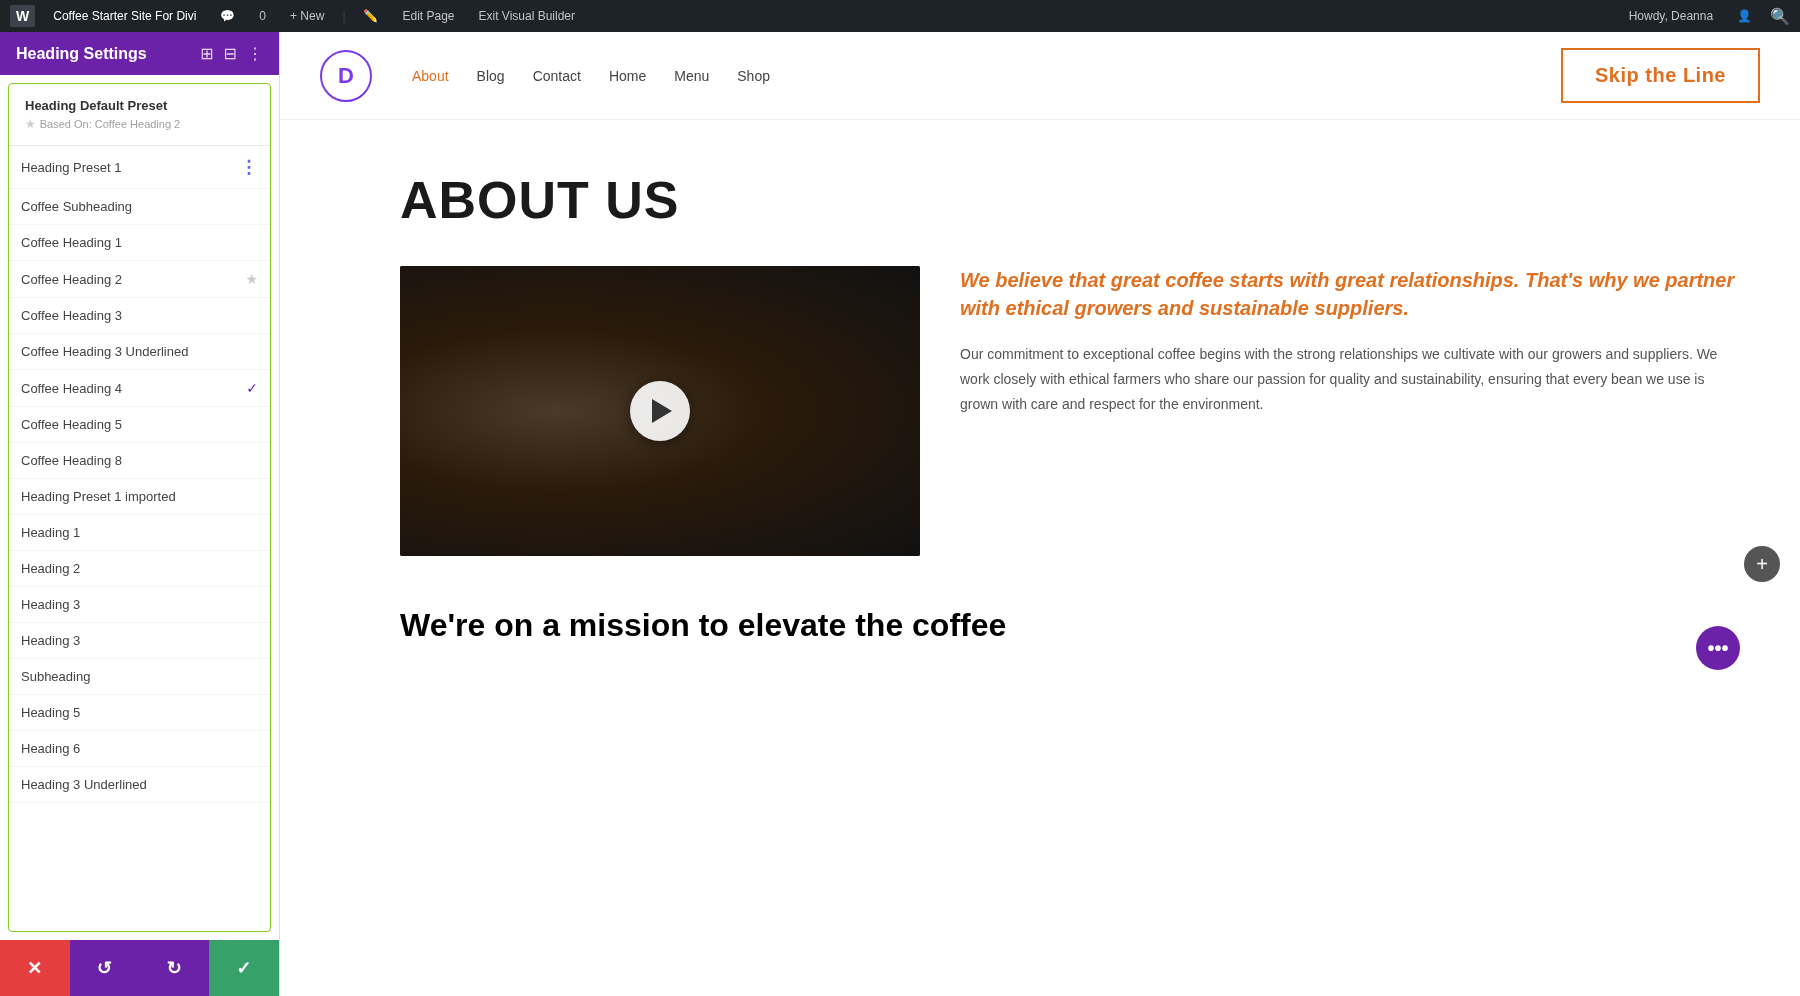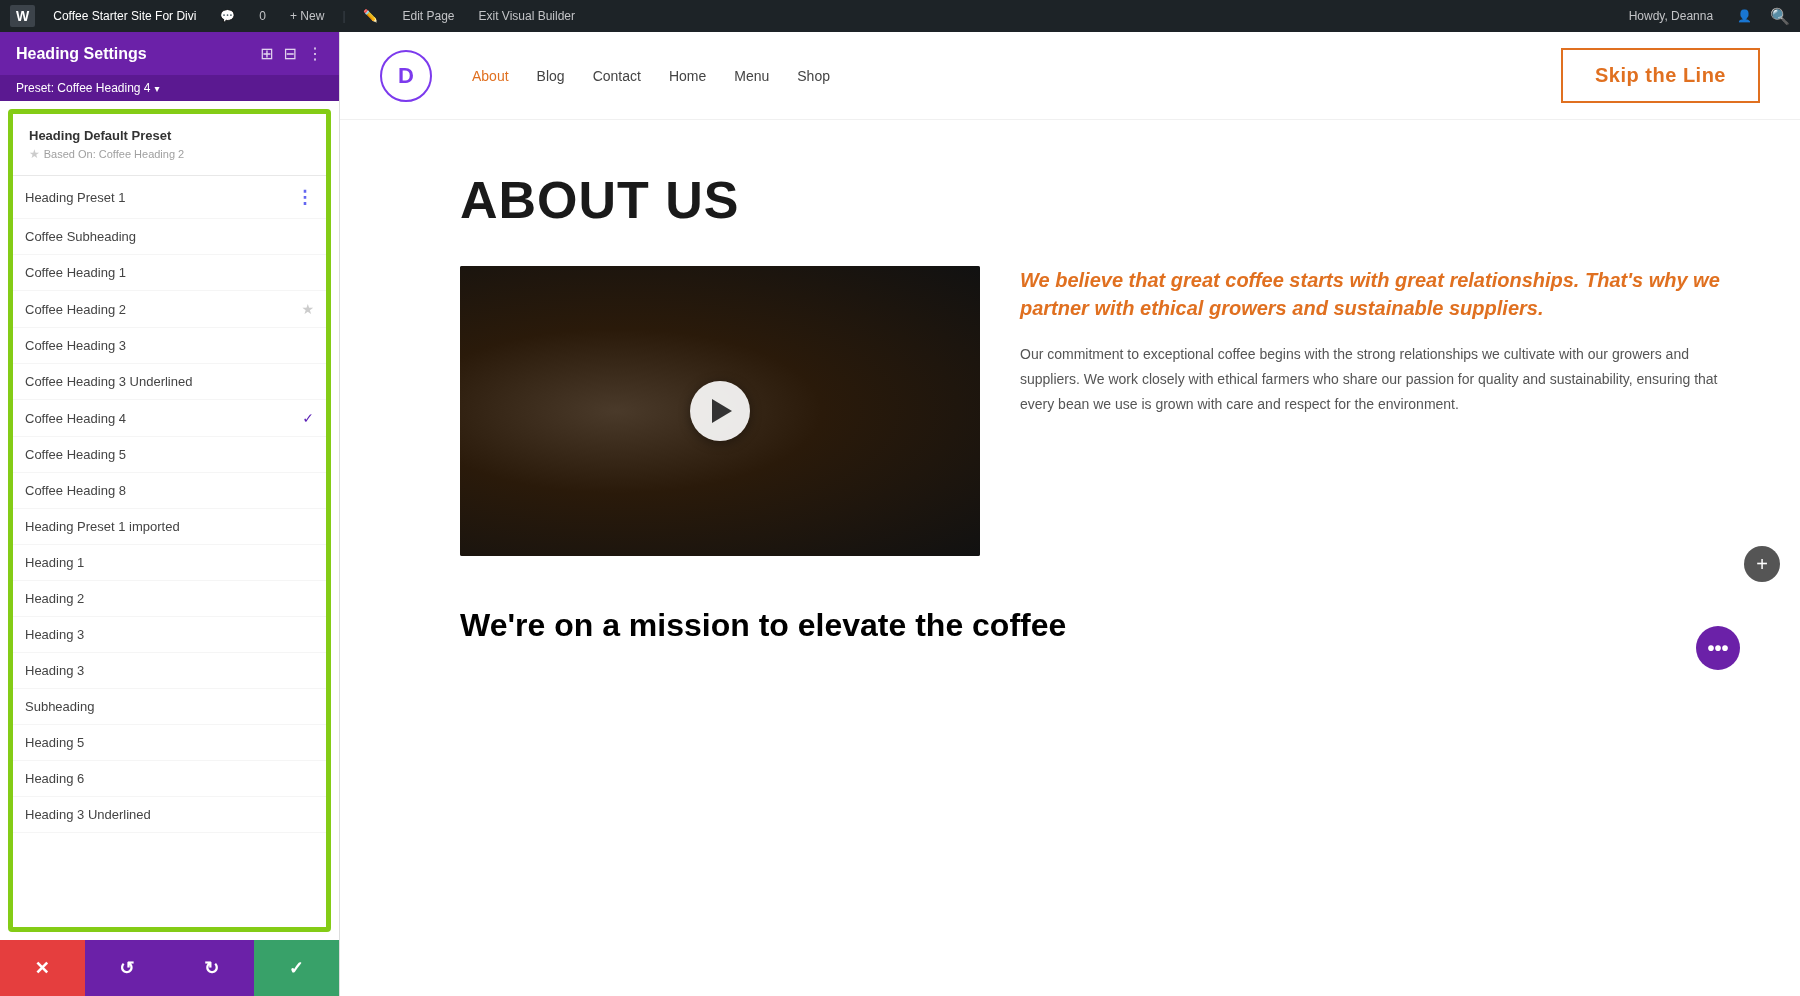--- a/index.html
+++ b/index.html
@@ -40,21 +40,21 @@
 
     
     .main-layout {
       display: flex;
       flex: 1;
       overflow: hidden;
     }
 
     
     .left-panel {
-      width: 340px;
+      width: 280px;
       background: #fff;
       display: flex;
       flex-direction: column;
       border-right: 1px solid #ddd;
       flex-shrink: 0;
     }
 
     .panel-header {
       background: #6b21a8;
       color: #fff;
@@ -87,21 +87,21 @@
       align-items: center;
       gap: 4px;
       cursor: pointer;
     }
     .panel-preset-bar .chevron { font-size: 10px; }
 
     
     .preset-list-container {
       flex: 1;
       overflow-y: auto;
-      border: 5px solid #84cc16;
+      border: 1px solid #84cc16;
       margin: 8px;
       border-radius: 4px;
     }
 
     
     .default-preset-section {
       padding: 14px 16px;
       border-bottom: 1px solid #e8e8e8;
     }
     .default-preset-title {
@@ -358,24 +358,20 @@
 
     <div class="panel-header">
       <span class="panel-header-title">Heading Settings</span>
       <div class="panel-header-icons">
         <span class="panel-header-icon">⊞</span>
         <span class="panel-header-icon">⊟</span>
         <span class="panel-header-icon">⋮</span>
       </div>
     </div>
 
-    <div class="panel-preset-bar">
-      <span>Preset: Coffee Heading 4</span>
-      <span class="chevron">▾</span>
-    </div>
 
     <div class="preset-list-container">
 
       <div class="default-preset-section">
         <div class="default-preset-title">Heading Default Preset</div>
         <div class="default-preset-based">
           <span class="star-icon">★</span>
           <span>Based On: Coffee Heading 2</span>
         </div>
       </div>

